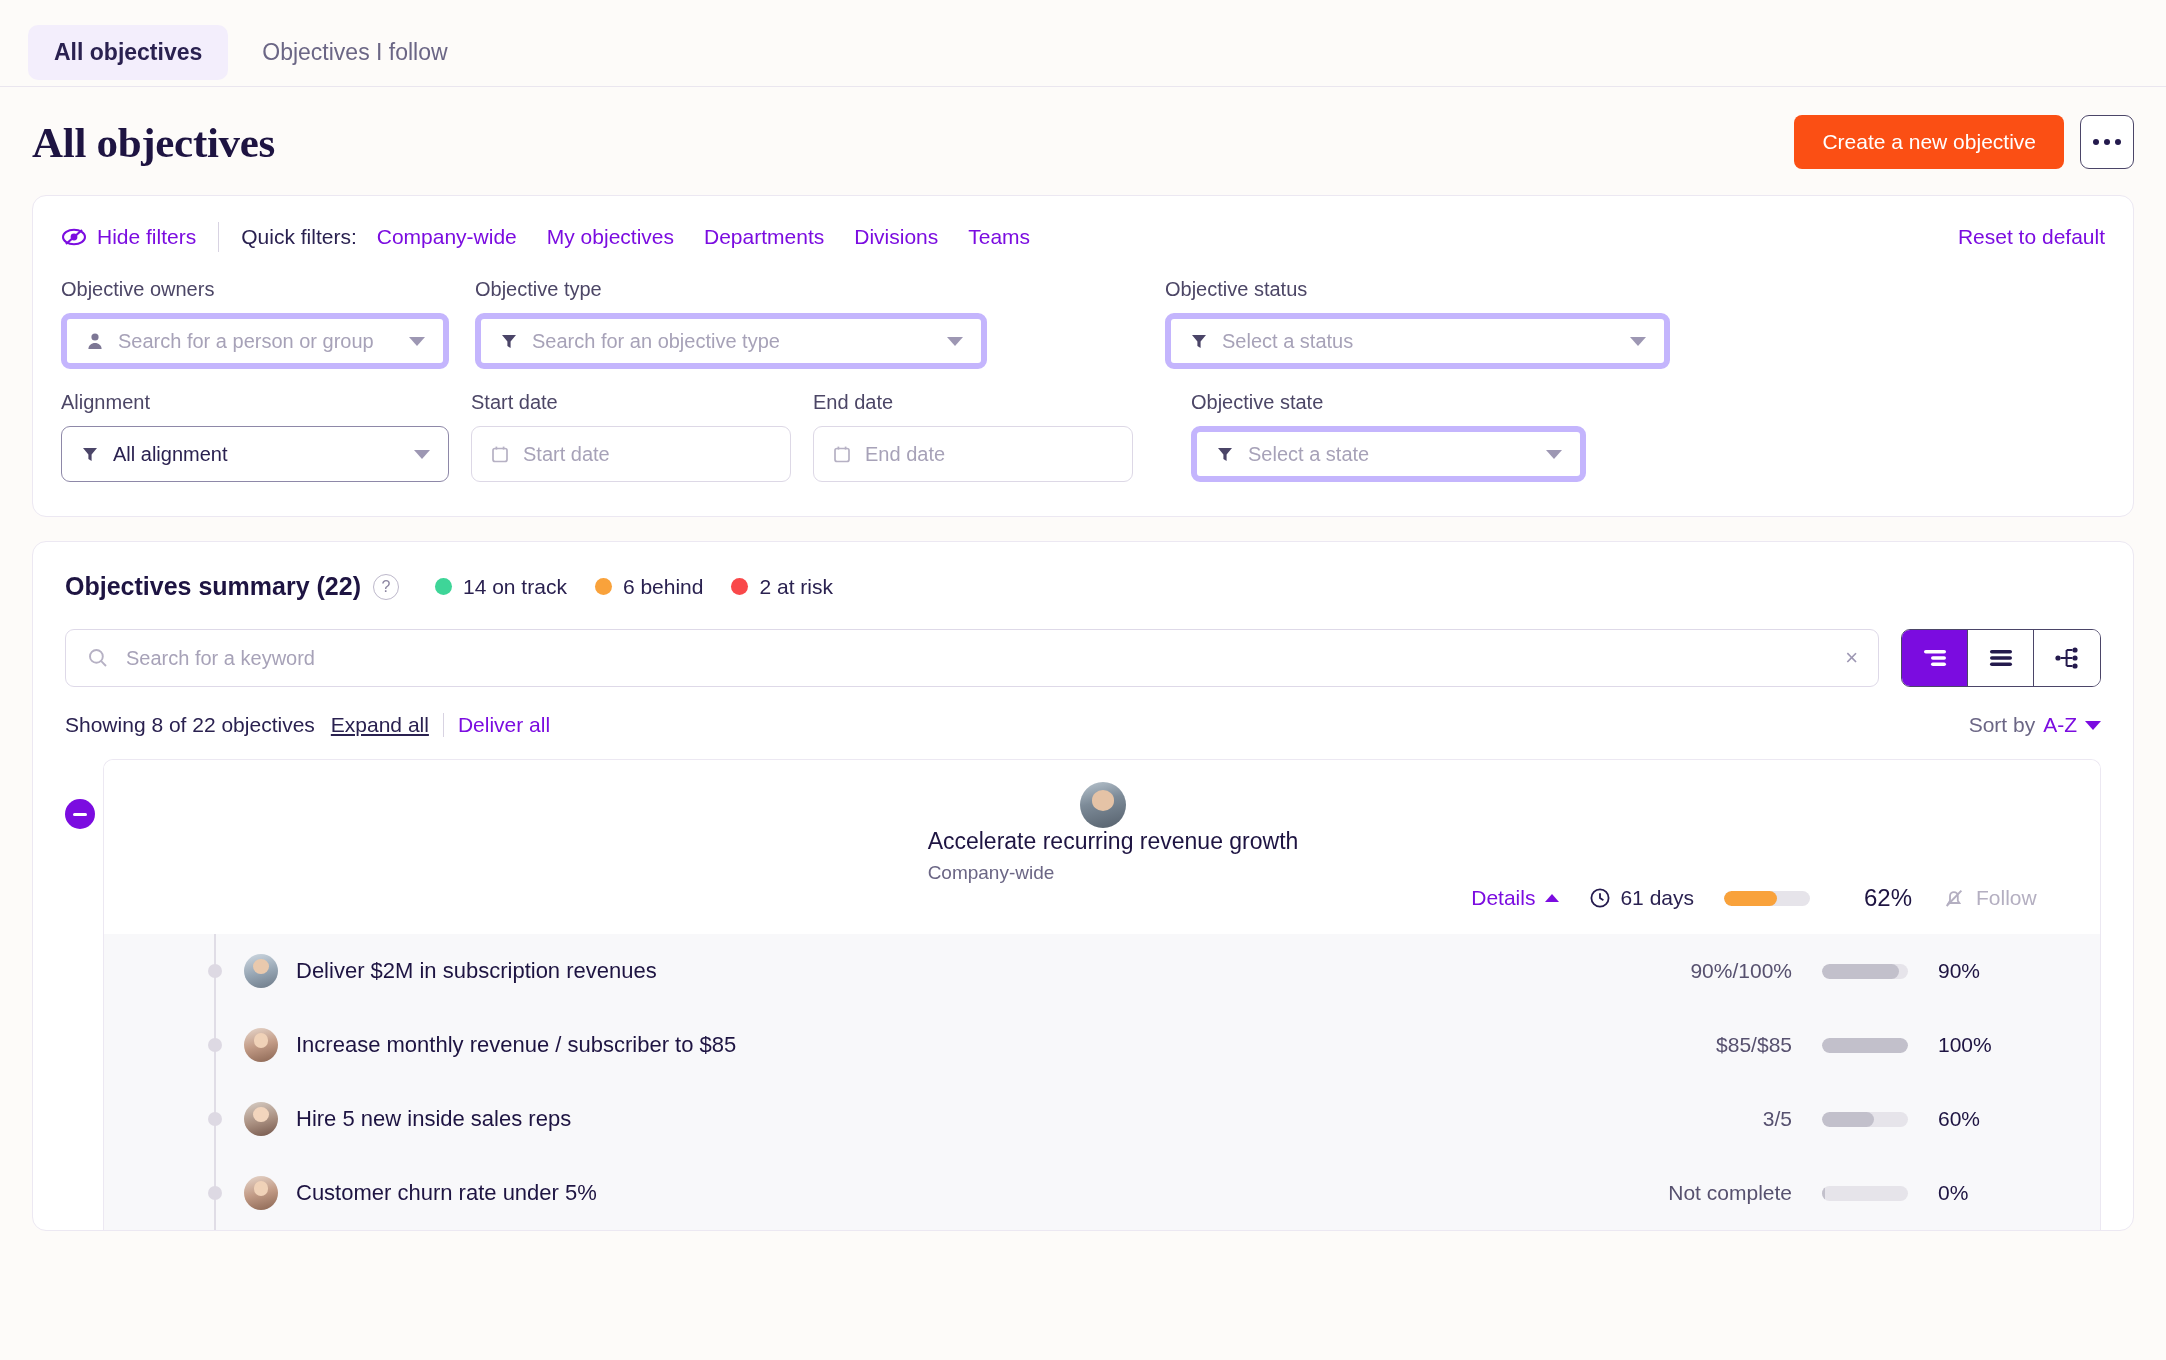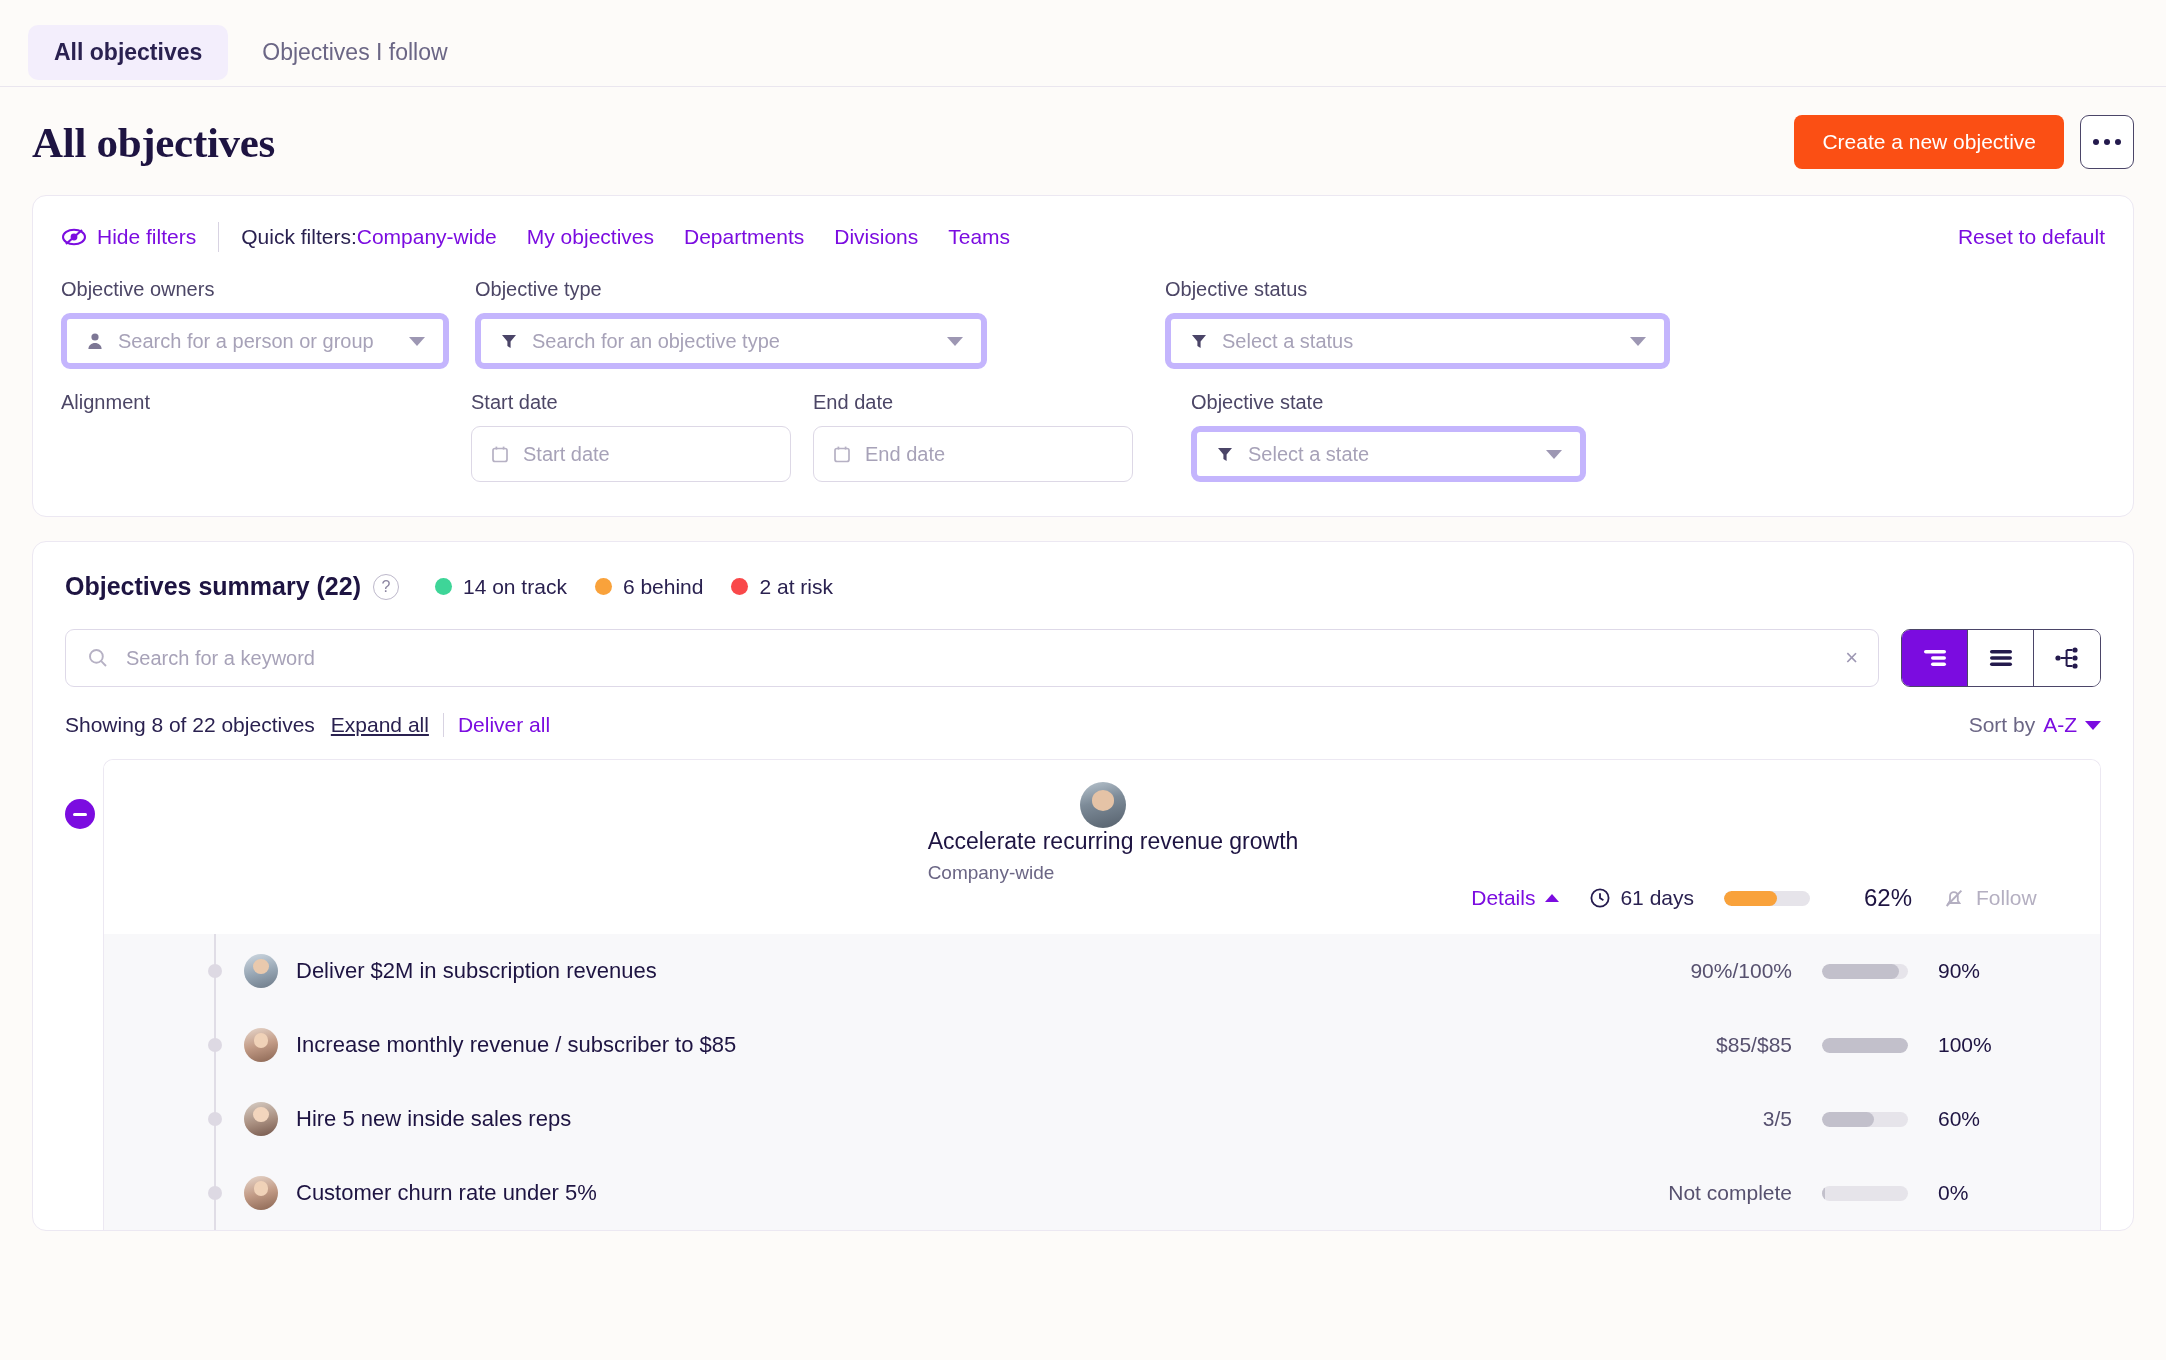--- a/index.html
+++ b/index.html
@@ -52,21 +52,21 @@
   .card {
     background: #fff; border: 1px solid #ece8f2; border-radius: 14px;
     margin: 0 32px;
   }
   .filtercard { margin-top: 26px; padding: 26px 28px 34px 28px; }
 
   .filterhead { display: flex; align-items: center; }
   .hidefilters { display: flex; align-items: center; gap: 10px; color: #7b0ce0; font-size: 21px; cursor: pointer; }
   .eyeicon { width: 26px; height: 20px; display:block; }
   .vsep { width: 1px; height: 30px; background: #d8d3e2; margin: 0 22px; }
-  .qlabel { font-size: 21px; color: #2a2150; }
+  .qlabel { font-size: 21px; color: #2a2150; margin-right: 20px; }
   .qlinks { display: flex; gap: 30px; }
   .qlink { font-size: 21px; color: #7b0ce0; cursor: pointer; }
   .reset { margin-left: auto; font-size: 21px; color: #7b0ce0; cursor: pointer; }
 
   .fgrid1 { display: flex; gap: 26px; margin-top: 26px; }
   .fgrid2 { display: flex; gap: 22px; margin-top: 22px; }
   .fieldlabel { font-size: 20px; color: #4c4666; margin-bottom: 12px; font-weight: 500; }
   .ctrl {
     height: 56px; border: 6px solid #c4b5fd; border-radius: 9px; background: #fff;
     display: flex; align-items: center; padding: 0 18px; gap: 13px; cursor: pointer;
@@ -244,20 +244,27 @@
           </svg>
           <span class="ph">Select a status</span>
           <span class="caret"></span>
         </div>
       </div>
     </div>
 
     <div class="fgrid2">
       <div class="col-align">
         <div class="fieldlabel">Alignment</div>
+        <div class="ctrl strong">
+          <svg class="ic" viewBox="0 0 20 20">
+            <path d="M3 4h14l-5.4 6.4V17l-3.2-2v-4.6z" fill="#4b4568"></path>
+          </svg>
+          <span class="val">All alignment</span>
+          <span class="caret"></span>
+        </div>
       </div>
       <div class="col-start">
         <div class="fieldlabel">Start date</div>
         <div class="ctrl light">
           <svg class="ic" viewBox="0 0 20 20">
             <rect x="3" y="4.5" width="14" height="13" rx="2" fill="none" stroke="#b6b1c4" stroke-width="1.7"></rect>
             <line x1="6.4" y1="2.6" x2="6.4" y2="5.6" stroke="#b6b1c4" stroke-width="1.7"></line>
             <line x1="13.6" y1="2.6" x2="13.6" y2="5.6" stroke="#b6b1c4" stroke-width="1.7"></line>
           </svg>
           <span class="ph">Start date</span>

